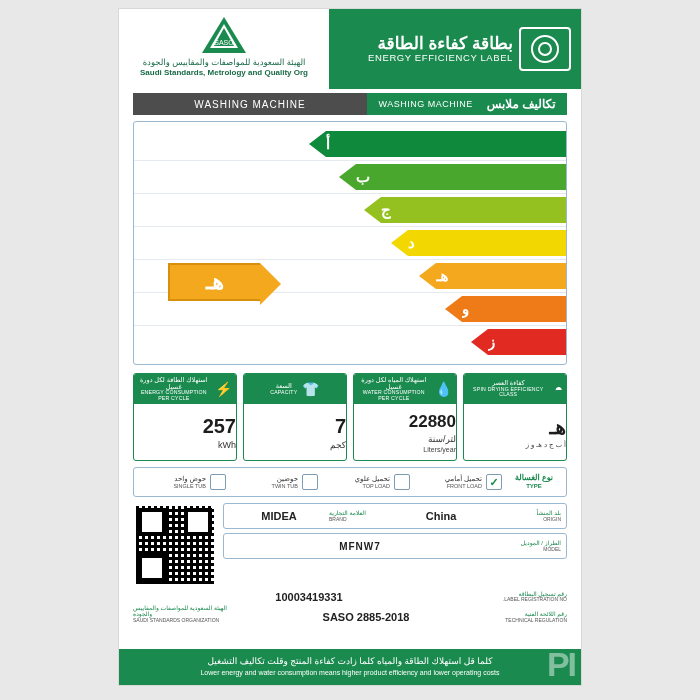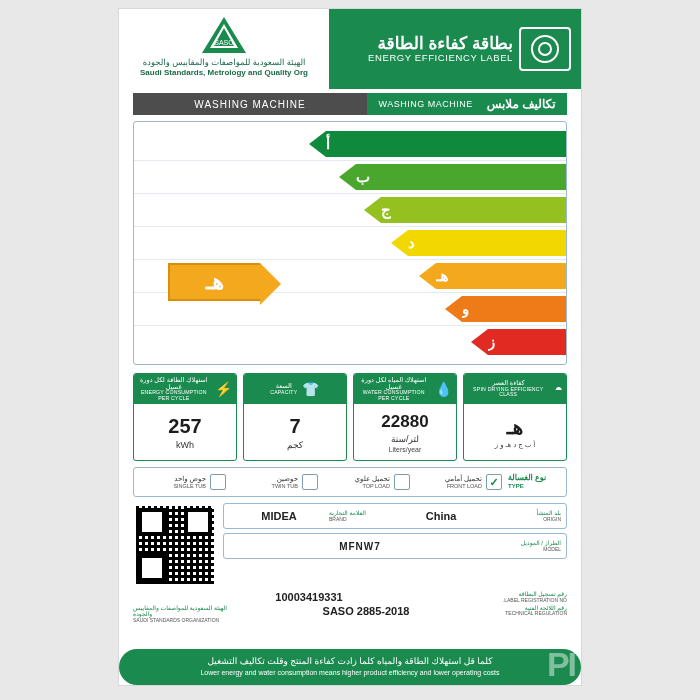--- a/index.html
+++ b/index.html
@@ -175,39 +175,39 @@
     height:30px;
     display:flex;align-items:center;justify-content:center;gap:5px;
     padding:0 3px;box-sizing:border-box;
   }
   .mhead .mtxt{text-align:center;line-height:1.05;direction:rtl;}
   .mhead .mar{font-size:6.5px;display:block;}
   .mhead .men{font-size:5.2px;display:block;letter-spacing:.2px;}
   .mhead .mico{font-size:14px;line-height:1;}
   .metric .mbody{
     height:56px;
-    display:flex;flex-direction:column;align-items:center;justify-content:center;
+    display:flex;flex-direction:column;align-items:flex-start;justify-content:center;
     gap:2px;
   }
   .mval{font-size:20px;font-weight:bold;color:#1d1d1d;}
   .mval.small{font-size:17px;}
   .munit{font-size:9px;color:#333;direction:rtl;}
   .mnote{font-size:7px;color:#444;direction:rtl;}
 
   
   .features{
     margin:6px 14px 0 14px;
     border:1px solid #9ab8cf;
     border-radius:3px;
     height:30px;
     display:flex;align-items:center;direction:rtl;
     padding:0 6px;box-sizing:border-box;gap:6px;
   }
   .feat-title{
-    font-size:8px;color:#1a8a4f;text-align:left;line-height:1.1;direction:rtl;
+    font-size:8px;color:#1a8a4f;text-align:center;line-height:1.1;direction:rtl;
     width:52px;font-weight:bold;
   }
   .feat-title .en{display:block;font-size:6px;}
   .feat{
     display:flex;align-items:center;gap:4px;flex:1;justify-content:flex-start;
   }
   .chk{
     width:14px;height:14px;border:1px solid #7d9db5;border-radius:2px;background:#fff;
     display:flex;align-items:center;justify-content:center;
     font-size:11px;color:#1a8a4f;font-weight:bold;
@@ -252,43 +252,42 @@
     content:"";position:absolute;width:20px;height:20px;border:4px solid #000;background:#fff;
   }
   .qr:before{left:2px;top:2px;}
   .qr:after{right:2px;top:2px;}
   .qr-inner{
     position:absolute;left:2px;bottom:2px;width:20px;height:20px;border:4px solid #000;background:#fff;
   }
 
   .reg-row{
     margin:4px 14px 0 14px;
-    display:flex;align-items:flex-end;direction:rtl;gap:4px;
+    display:flex;align-items:flex-start;direction:rtl;gap:4px;
   }
   .reg-lbl{font-size:6px;color:#1a8a4f;text-align:right;line-height:1.05;width:78px;}
   .reg-lbl .en{display:block;font-size:5px;color:#555;}
   .reg-val{flex:1;text-align:center;font-size:11px;font-weight:bold;color:#222;}
 
   .std-row{
     margin:2px 14px 0 14px;
-    display:flex;align-items:flex-start;direction:rtl;gap:4px;
+    display:flex;align-items:flex-end;direction:rtl;gap:4px;
   }
   .std-lbl{font-size:6px;color:#1a8a4f;text-align:right;line-height:1.05;width:78px;}
   .std-lbl .en{display:block;font-size:5px;color:#555;}
   .std-val{flex:1;text-align:center;font-size:11px;font-weight:bold;color:#222;}
   .std-lbl2{font-size:6px;color:#1a8a4f;text-align:left;line-height:1.05;width:110px;}
   .std-lbl2 .en{display:block;font-size:5px;color:#555;}
 
   
   .footer{
     position:absolute;left:0;bottom:0;width:100%;
     background:#1a8a4f;color:#ffffff;
     padding:7px 10px;box-sizing:border-box;
     text-align:center;
-    border-radius:18px;
   }
   .footer .f-ar{font-size:9px;direction:rtl;line-height:1.25;}
   .footer .f-en{font-size:7px;line-height:1.25;margin-top:2px;}
 
   .watermark{
     position:absolute;right:6px;bottom:1px;
     font-size:34px;color:rgba(255,255,255,.45);
     font-weight:bold;letter-spacing:-2px;
     pointer-events:none;
   }

